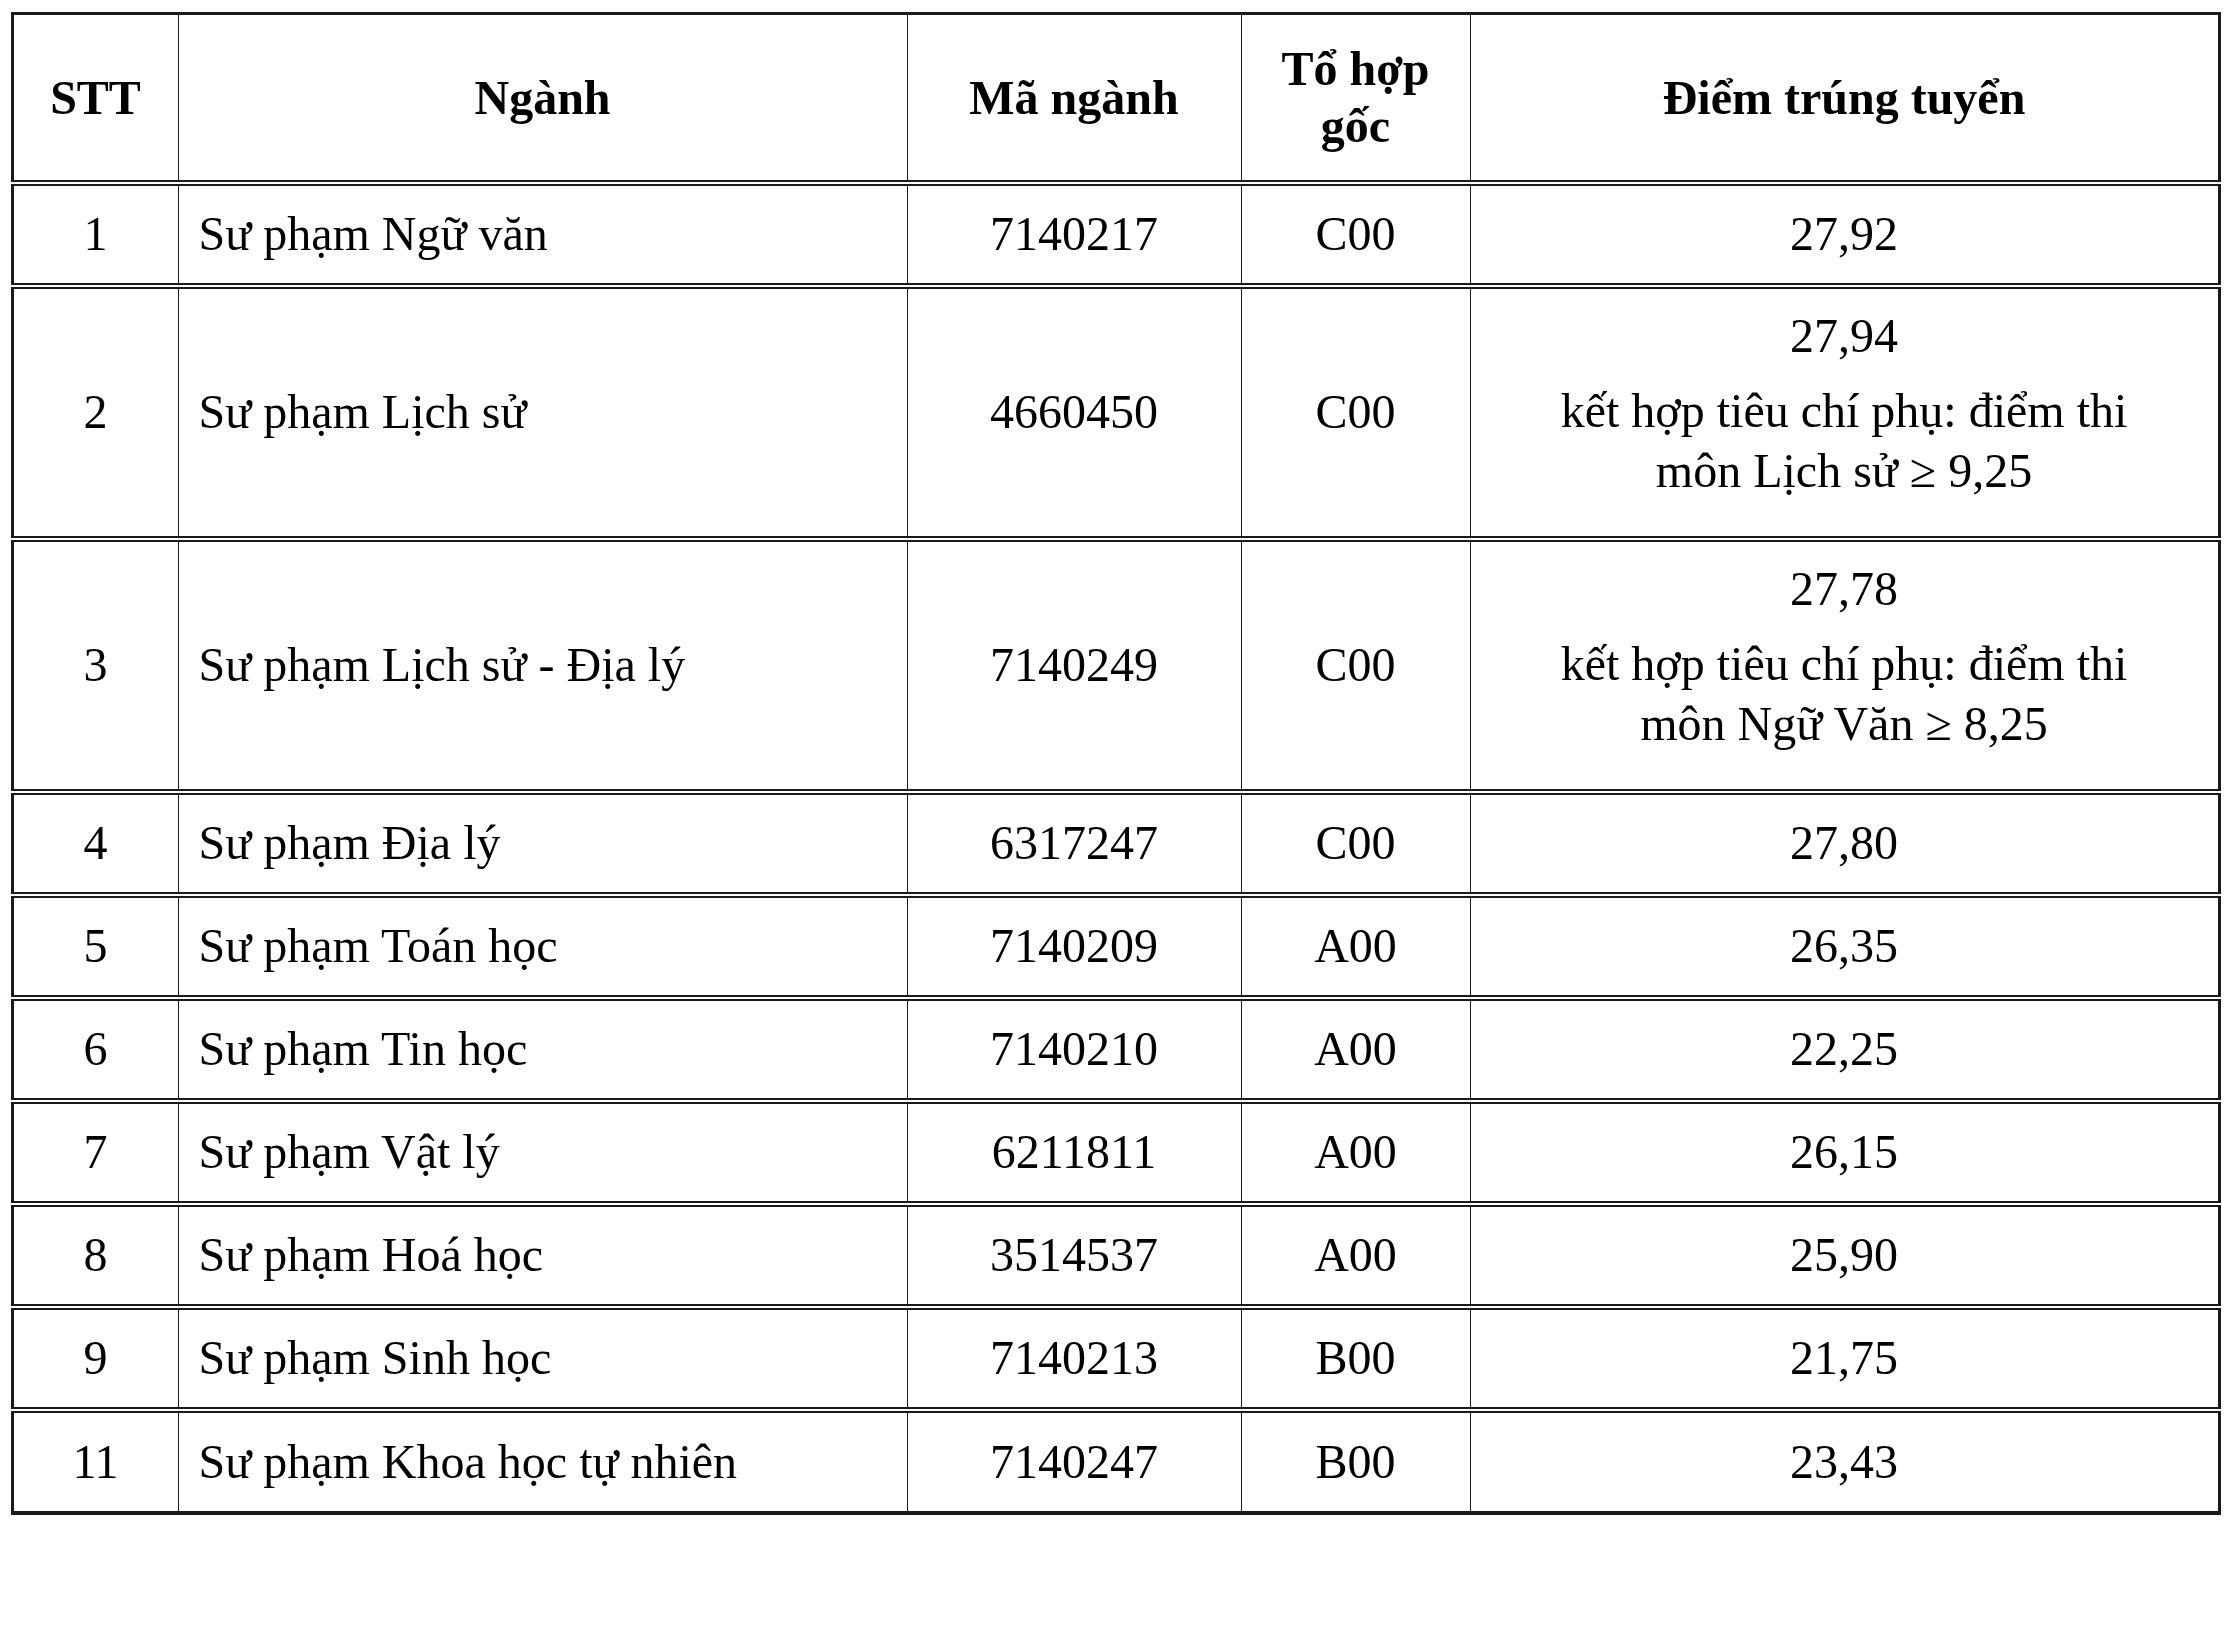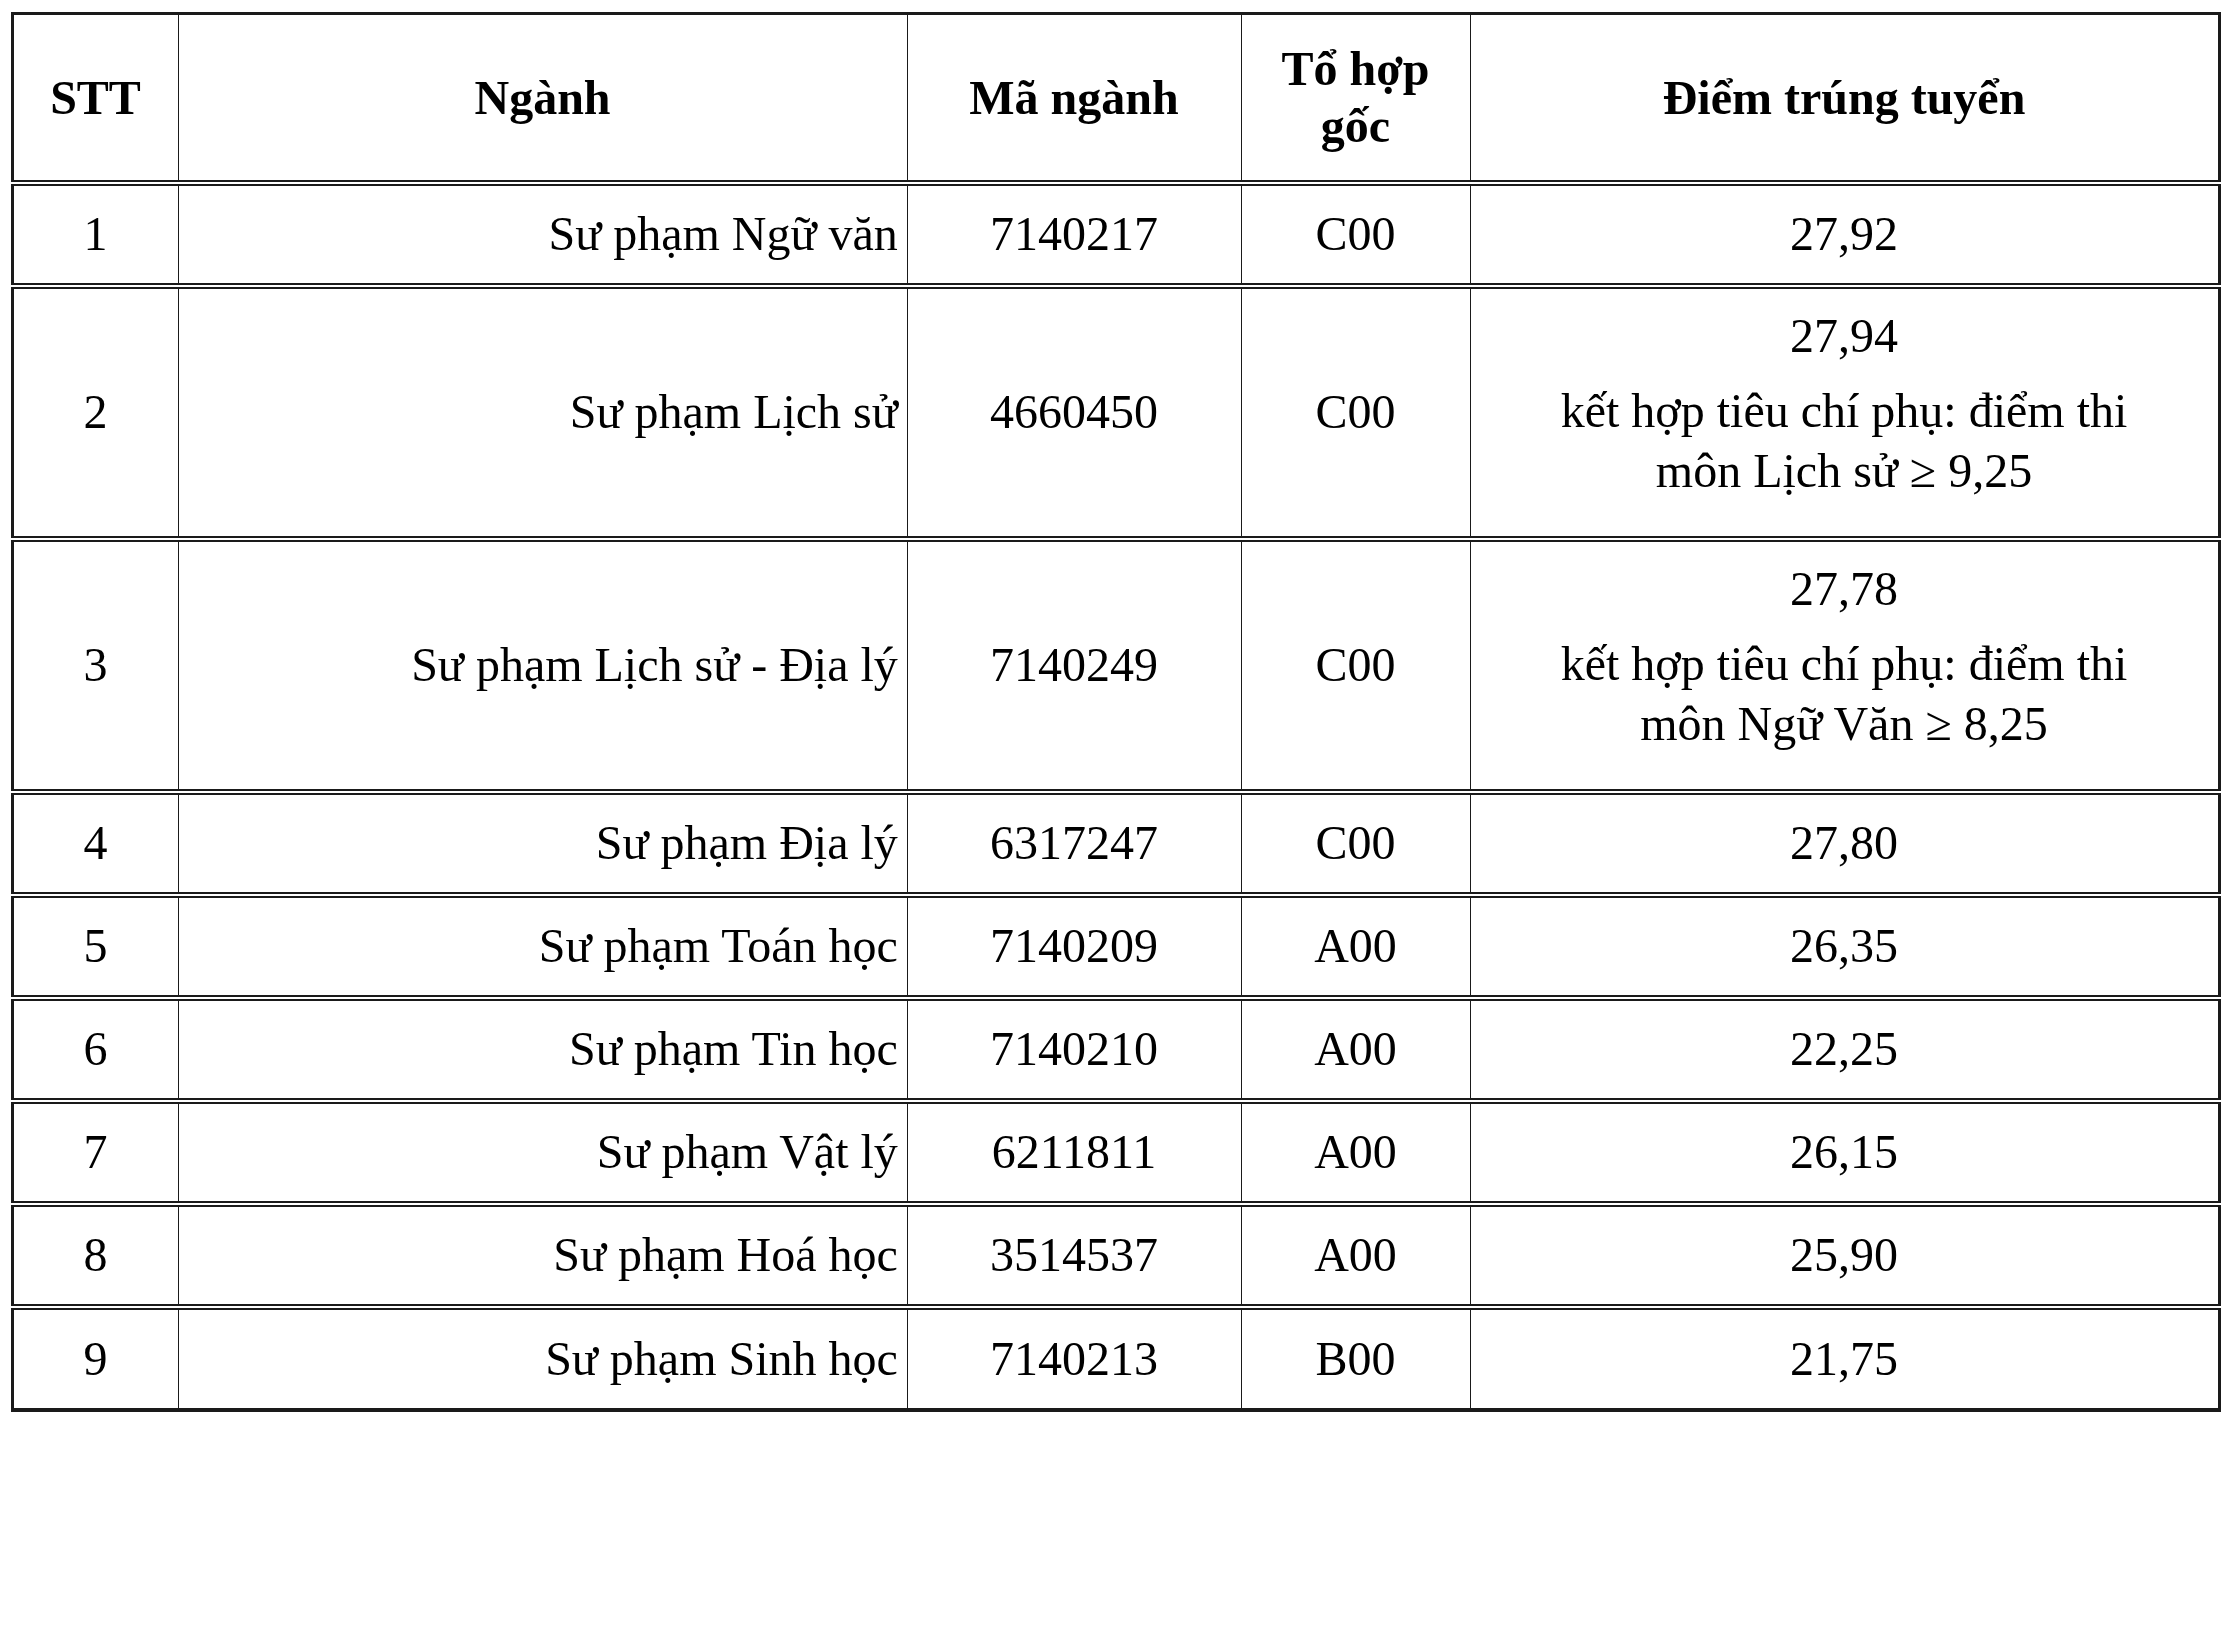--- a/index.html
+++ b/index.html
@@ -36,22 +36,22 @@
     border-top: 3.5px solid #1a1a1a;
     font-weight: bold;
     height: 154px;
   }
   th:first-child, td:first-child { border-left: 3.5px solid #1a1a1a; }
   th:last-child,  td:last-child  { border-right: 3.5px solid #1a1a1a; }
   tbody tr:last-child td { border-bottom: 4.4px solid #1a1a1a; }
   tbody tr.body-row { height: 103px; }
   tbody tr.body-row.tall { height: 253px; }
   td.c-nganh {
-    text-align: right;
-    padding-left: 30px;
+    text-align: left;
+    padding-left: 20px;
     padding-right: 8.7px;
   }
   td.c-diem .note {
     max-width: 594px;
     margin: 16px auto;
     line-height: 1.25;
   }
 </style>
 </head>
 <body>
@@ -167,15 +167,25 @@
     <td class="c-nganh">Sư phạm Sinh học</td>
     <td class="c-ma">7140213</td>
     <td class="c-tohop">B00</td>
     <td class="c-diem">
       <div class="score">21,75</div>
 
     </td>
   </tr>
 
 
+  <tr class="body-row">
+    <td class="c-stt">11</td>
+    <td class="c-nganh">Sư phạm Khoa học tự nhiên</td>
+    <td class="c-ma">7140247</td>
+    <td class="c-tohop">B00</td>
+    <td class="c-diem">
+      <div class="score">23,43</div>
+
+    </td>
+  </tr>
 </tbody>
 </table>
 
 
 </body></html>

